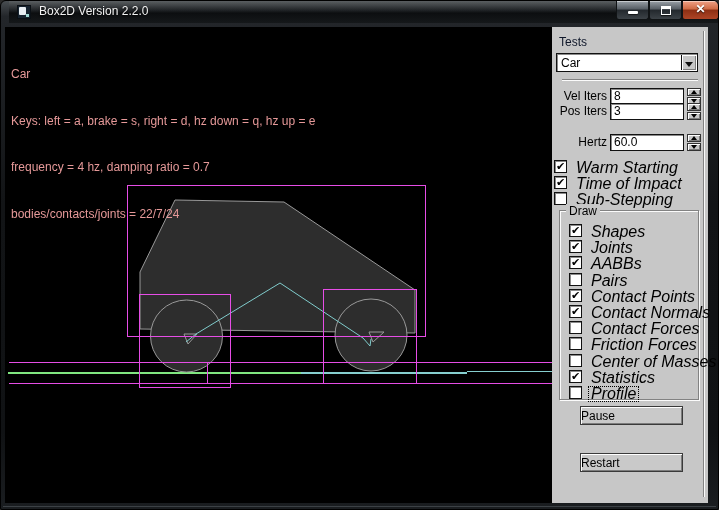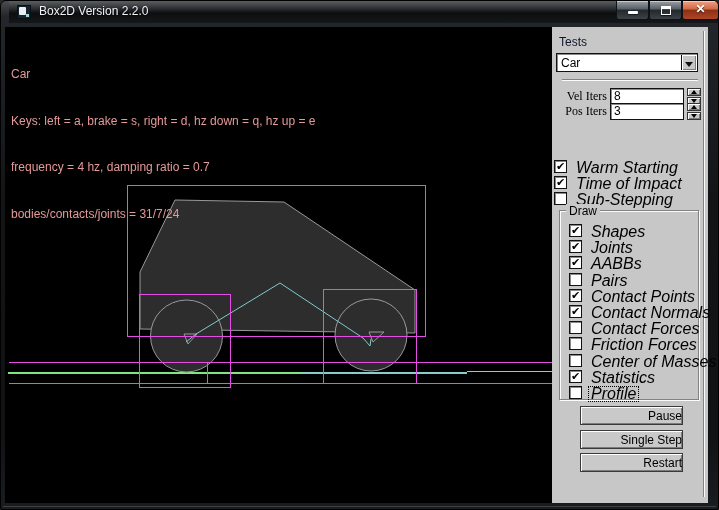--- a/index.html
+++ b/index.html
@@ -48,21 +48,21 @@
     border:1px solid #111;box-shadow:inset 1px 1px 0 #8a8a8a;}
   #tests-combo .val{position:absolute;left:4px;top:2px;font-size:12px;}
   #combo-arrow{position:absolute;right:1px;top:1px;bottom:1px;width:15px;background:#C7C7C7;
     border-left:1px solid #111;box-shadow:inset 1px 1px 0 #fff, inset -1px -1px 0 #7c7c7c;}
   #combo-arrow .tri{position:absolute;left:3px;top:7px;width:0;height:0;
     border-left:4px solid transparent;border-right:4px solid transparent;border-top:5px solid #111;}
   #separator{position:absolute;left:10px;top:52px;width:136px;height:2px;
     border-top:1px solid #828282;border-bottom:1px solid #fbfbfb;}
   .spin-row{position:absolute;left:0;width:156px;height:17px;}
   .spin-label{position:absolute;left:3px;width:52px;top:0;height:17px;line-height:17px;
-    text-align:right;font-size:12px;font-family:Liberation Serif, serif;}
+    text-align:right;font-size:12px;}
   .spin-input{position:absolute;left:58px;top:0;width:74px;height:17px;background:#fff;
     border:1px solid #111;box-shadow:inset 1px 1px 0 #8a8a8a;font-size:12px;line-height:15px;padding-left:3px;}
   .spinner{position:absolute;left:135px;top:0;width:14px;height:17px;}
   .spin-btn{position:absolute;left:0;width:14px;height:8px;background:#C7C7C7;border:1px solid #333;
     box-shadow:inset 1px 1px 0 #fff, inset -1px -1px 0 #7c7c7c;}
   .spin-btn.up{top:0;} .spin-btn.down{top:9px;}
   .spin-btn .t-up{position:absolute;left:3px;top:1px;width:0;height:0;
     border-left:3px solid transparent;border-right:3px solid transparent;border-bottom:4px solid #000;}
   .spin-btn .t-dn{position:absolute;left:3px;top:1px;width:0;height:0;
     border-left:3px solid transparent;border-right:3px solid transparent;border-top:4px solid #000;}
@@ -71,21 +71,21 @@
     box-shadow:inset 1px 1px 0 #8a8a8a;font-size:11px;line-height:11px;font-weight:bold;
     text-align:center;color:#000;font-family:"DejaVu Sans",sans-serif;}
   .cb-label{position:absolute;left:19px;top:0;font-size:16px;line-height:14px;white-space:nowrap;
     border:1px dotted transparent;padding:0 2px;font-style:italic;}
   .cb-label.focused{border-color:#000;}
   #draw-group{position:absolute;left:7px;top:183px;width:140px;height:190px;
     border:1px solid #828282;box-shadow:1px 1px 0 #fbfbfb, inset 1px 1px 0 #fbfbfb;}
   #draw-group-label{position:absolute;left:6px;top:-7px;background:#C7C7C7;padding:0 3px;font-size:12px;}
   .glui-btn{position:absolute;left:28px;width:103px;height:19px;background:#C9C9C9;
     border:1px solid #3a3a3a;box-shadow:inset 1px 1px 0 #fff, inset -1px -1px 0 #7c7c7c;
-    font-size:12px;text-align:right;line-height:18px;color:#000;}
+    font-size:12px;text-align:left;line-height:18px;color:#000;}
   #frame-bottom-line{position:absolute;left:2px;right:2px;top:505px;height:1px;background:#3c4145;}
 </style>
 </head>
 <body>
 
 <div id="window">
 
   <div id="titlebar">
     <div class="sheen"></div>
     <div id="app-icon">
@@ -120,21 +120,21 @@
         <rect x="134" y="267" width="91" height="93" fill="none" stroke="#E64DE6" stroke-width="1" shape-rendering="crispEdges"></rect>
         <rect x="318" y="262" width="93" height="94" fill="none" stroke="#E64DE6" stroke-width="1" shape-rendering="crispEdges"></rect>
         <line x1="4" y1="335.5" x2="547" y2="335.5" fill="none" stroke="#E64DE6" stroke-width="1" shape-rendering="crispEdges"></line>
         <line x1="4" y1="356.5" x2="547" y2="356.5" fill="none" stroke="#E64DE6" stroke-width="1" shape-rendering="crispEdges"></line>
         <line x1="202" y1="335.5" x2="202" y2="356.5" fill="none" stroke="#E64DE6" stroke-width="1" shape-rendering="crispEdges"></line>
       </svg>
     <div id="overlay-text" style="color: rgb(230, 153, 153);">
       <div>Car</div>
       <div>Keys: left = a, brake = s, right = d, hz down = q, hz up = e</div>
       <div>frequency = 4 hz, damping ratio = 0.7</div>
-      <div>bodies/contacts/joints = 31/7/24</div>
+      <div>bodies/contacts/joints = 22/7/24</div>
     </div>
   </div>
 
   <div id="sidebar">
     <div id="groove-right"></div>
 
     <div class="lbl" id="tests-label">Tests</div>
     <div id="tests-combo">
       <div class="val">Car</div>
       <div id="combo-arrow">
@@ -160,20 +160,32 @@
       <div class="spin-input">3</div>
       <div class="spinner">
         <div class="spin-btn up">
             <div class="t-up"></div>
           </div>
         <div class="spin-btn down">
             <div class="t-dn"></div>
           </div>
       </div>
     </div>
+    <div class="spin-row" style="top:107px">
+      <div class="spin-label">Hertz</div>
+      <div class="spin-input">60.0</div>
+      <div class="spinner">
+        <div class="spin-btn up">
+            <div class="t-up"></div>
+          </div>
+        <div class="spin-btn down">
+            <div class="t-dn"></div>
+          </div>
+      </div>
+    </div>
 
     <div class="cb-row" style="left:2px;top:133px">
       <span class="cb-box">✔</span>
       <span class="cb-label">Warm Starting</span>
     </div>
     <div class="cb-row" style="left:2px;top:149px">
       <span class="cb-box">✔</span>
       <span class="cb-label">Time of Impact</span>
     </div>
     <div class="cb-row" style="left:2px;top:165px">
@@ -223,18 +235,17 @@
         <span class="cb-box">✔</span>
         <span class="cb-label">Statistics</span>
       </div>
       <div class="cb-row" style="left:9px;top:175px">
         <span class="cb-box"></span>
         <span class="cb-label focused">Profile</span>
       </div>
     </div>
 
     <div class="glui-btn" style="top:379px">Pause</div>
-    <div class="glui-btn" style="top:403px">Single Step</div>
     <div class="glui-btn" style="top:426px">Restart</div>
   </div>
 
   <div id="frame-bottom-line"></div>
 </div>
 
 </body></html>

